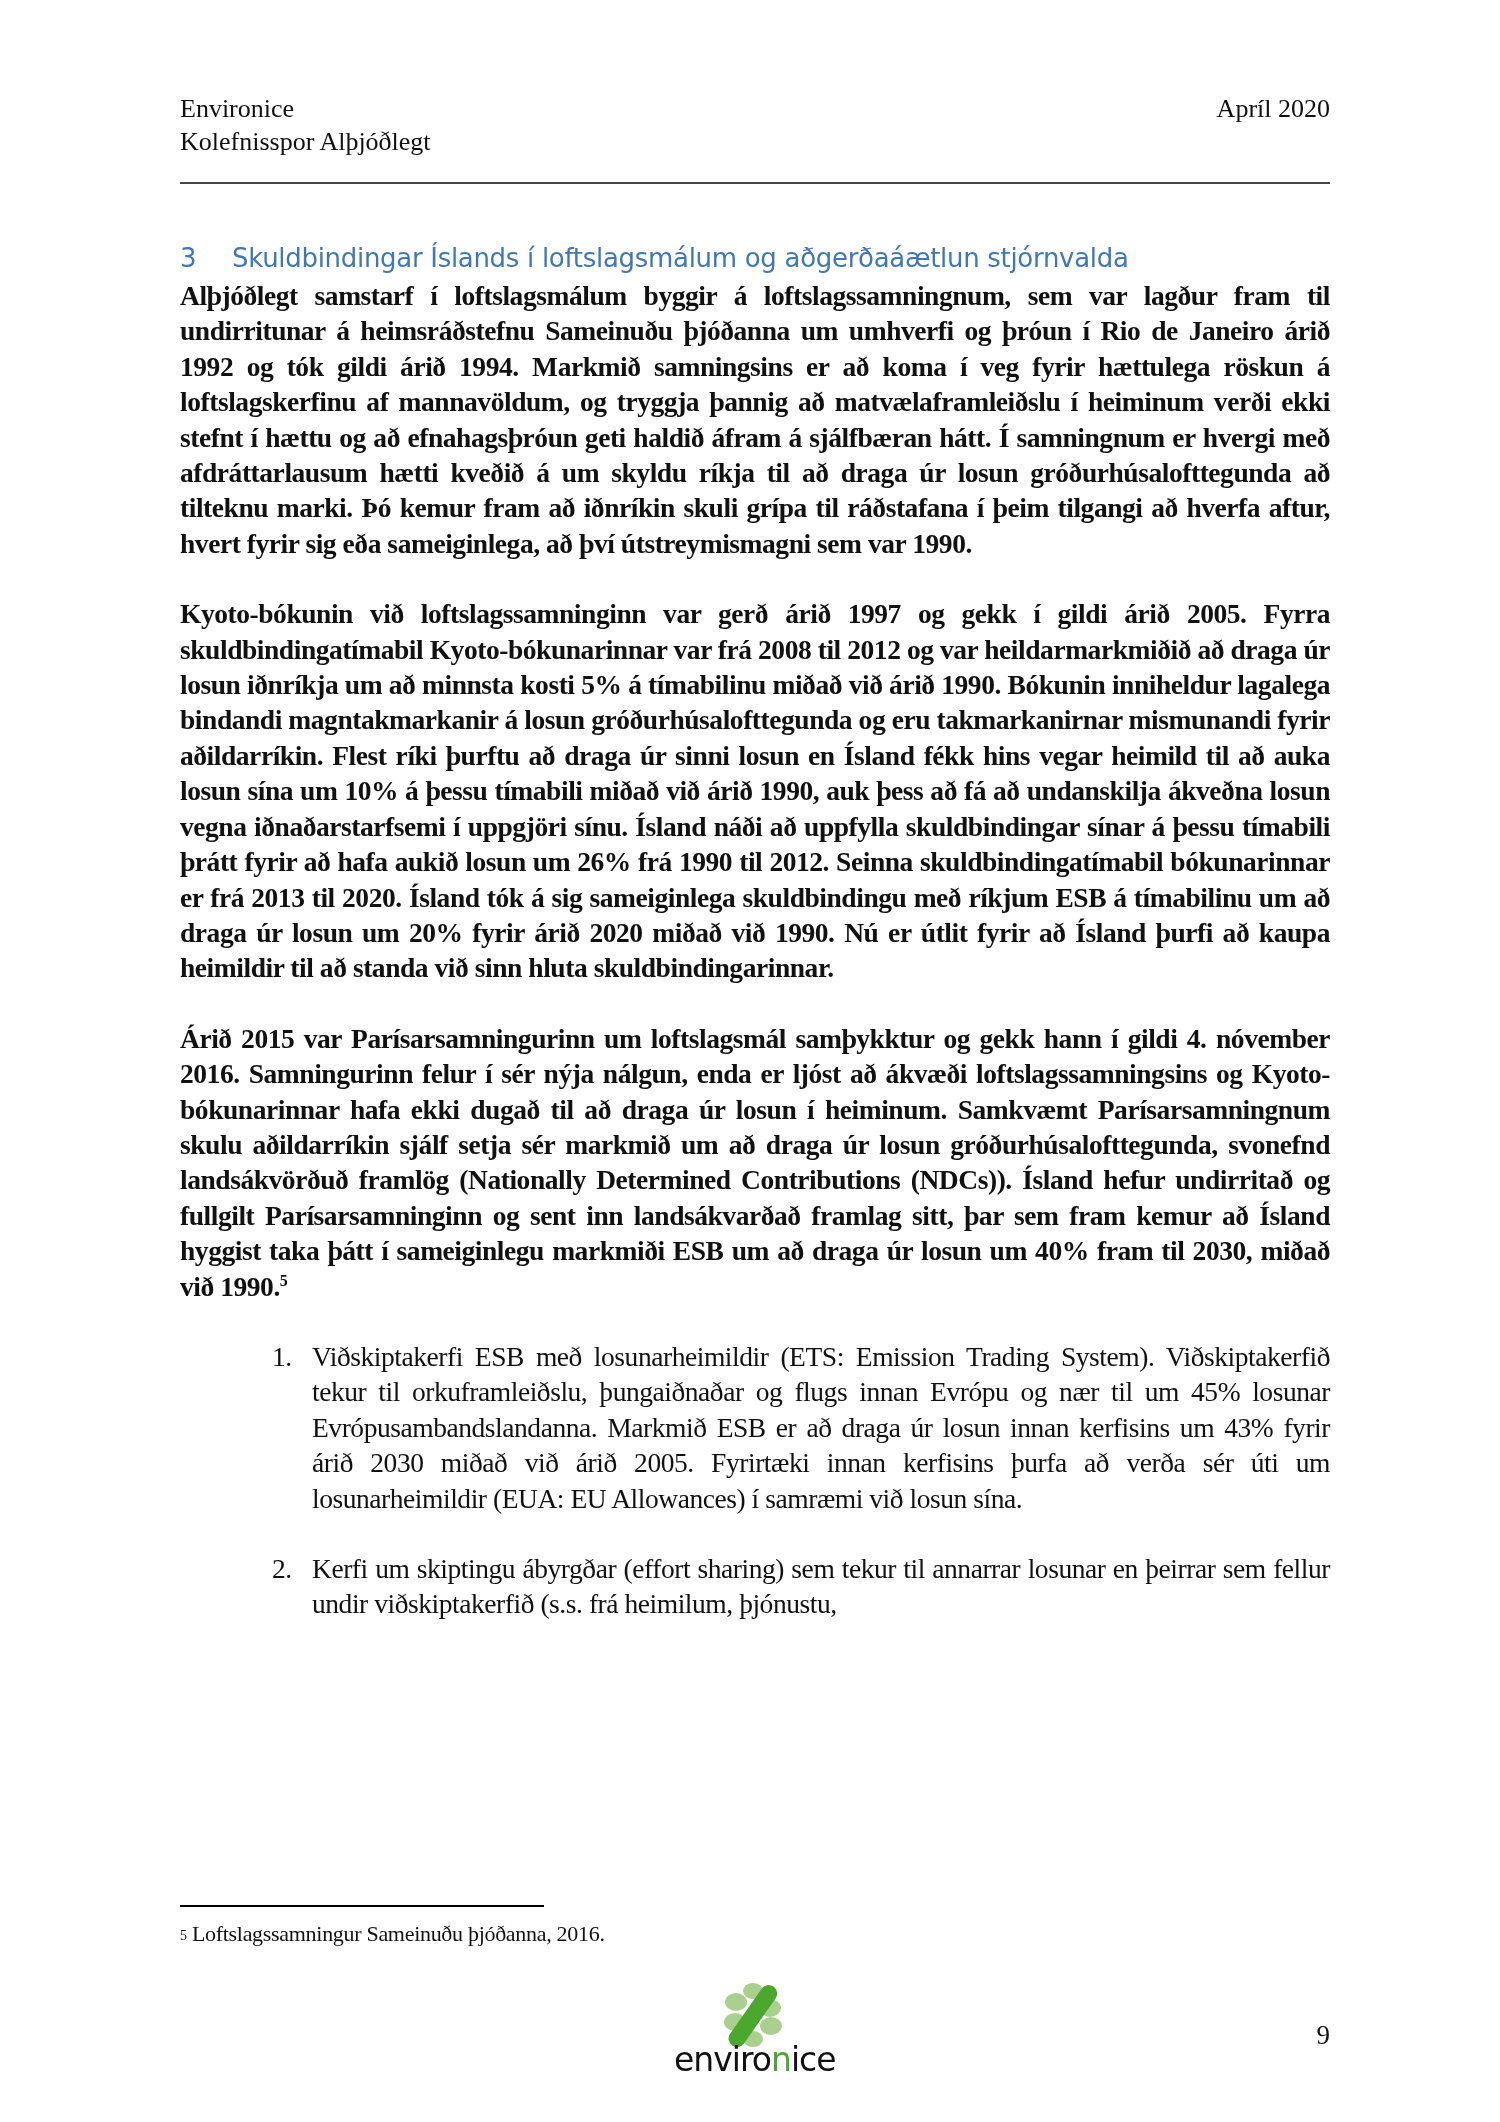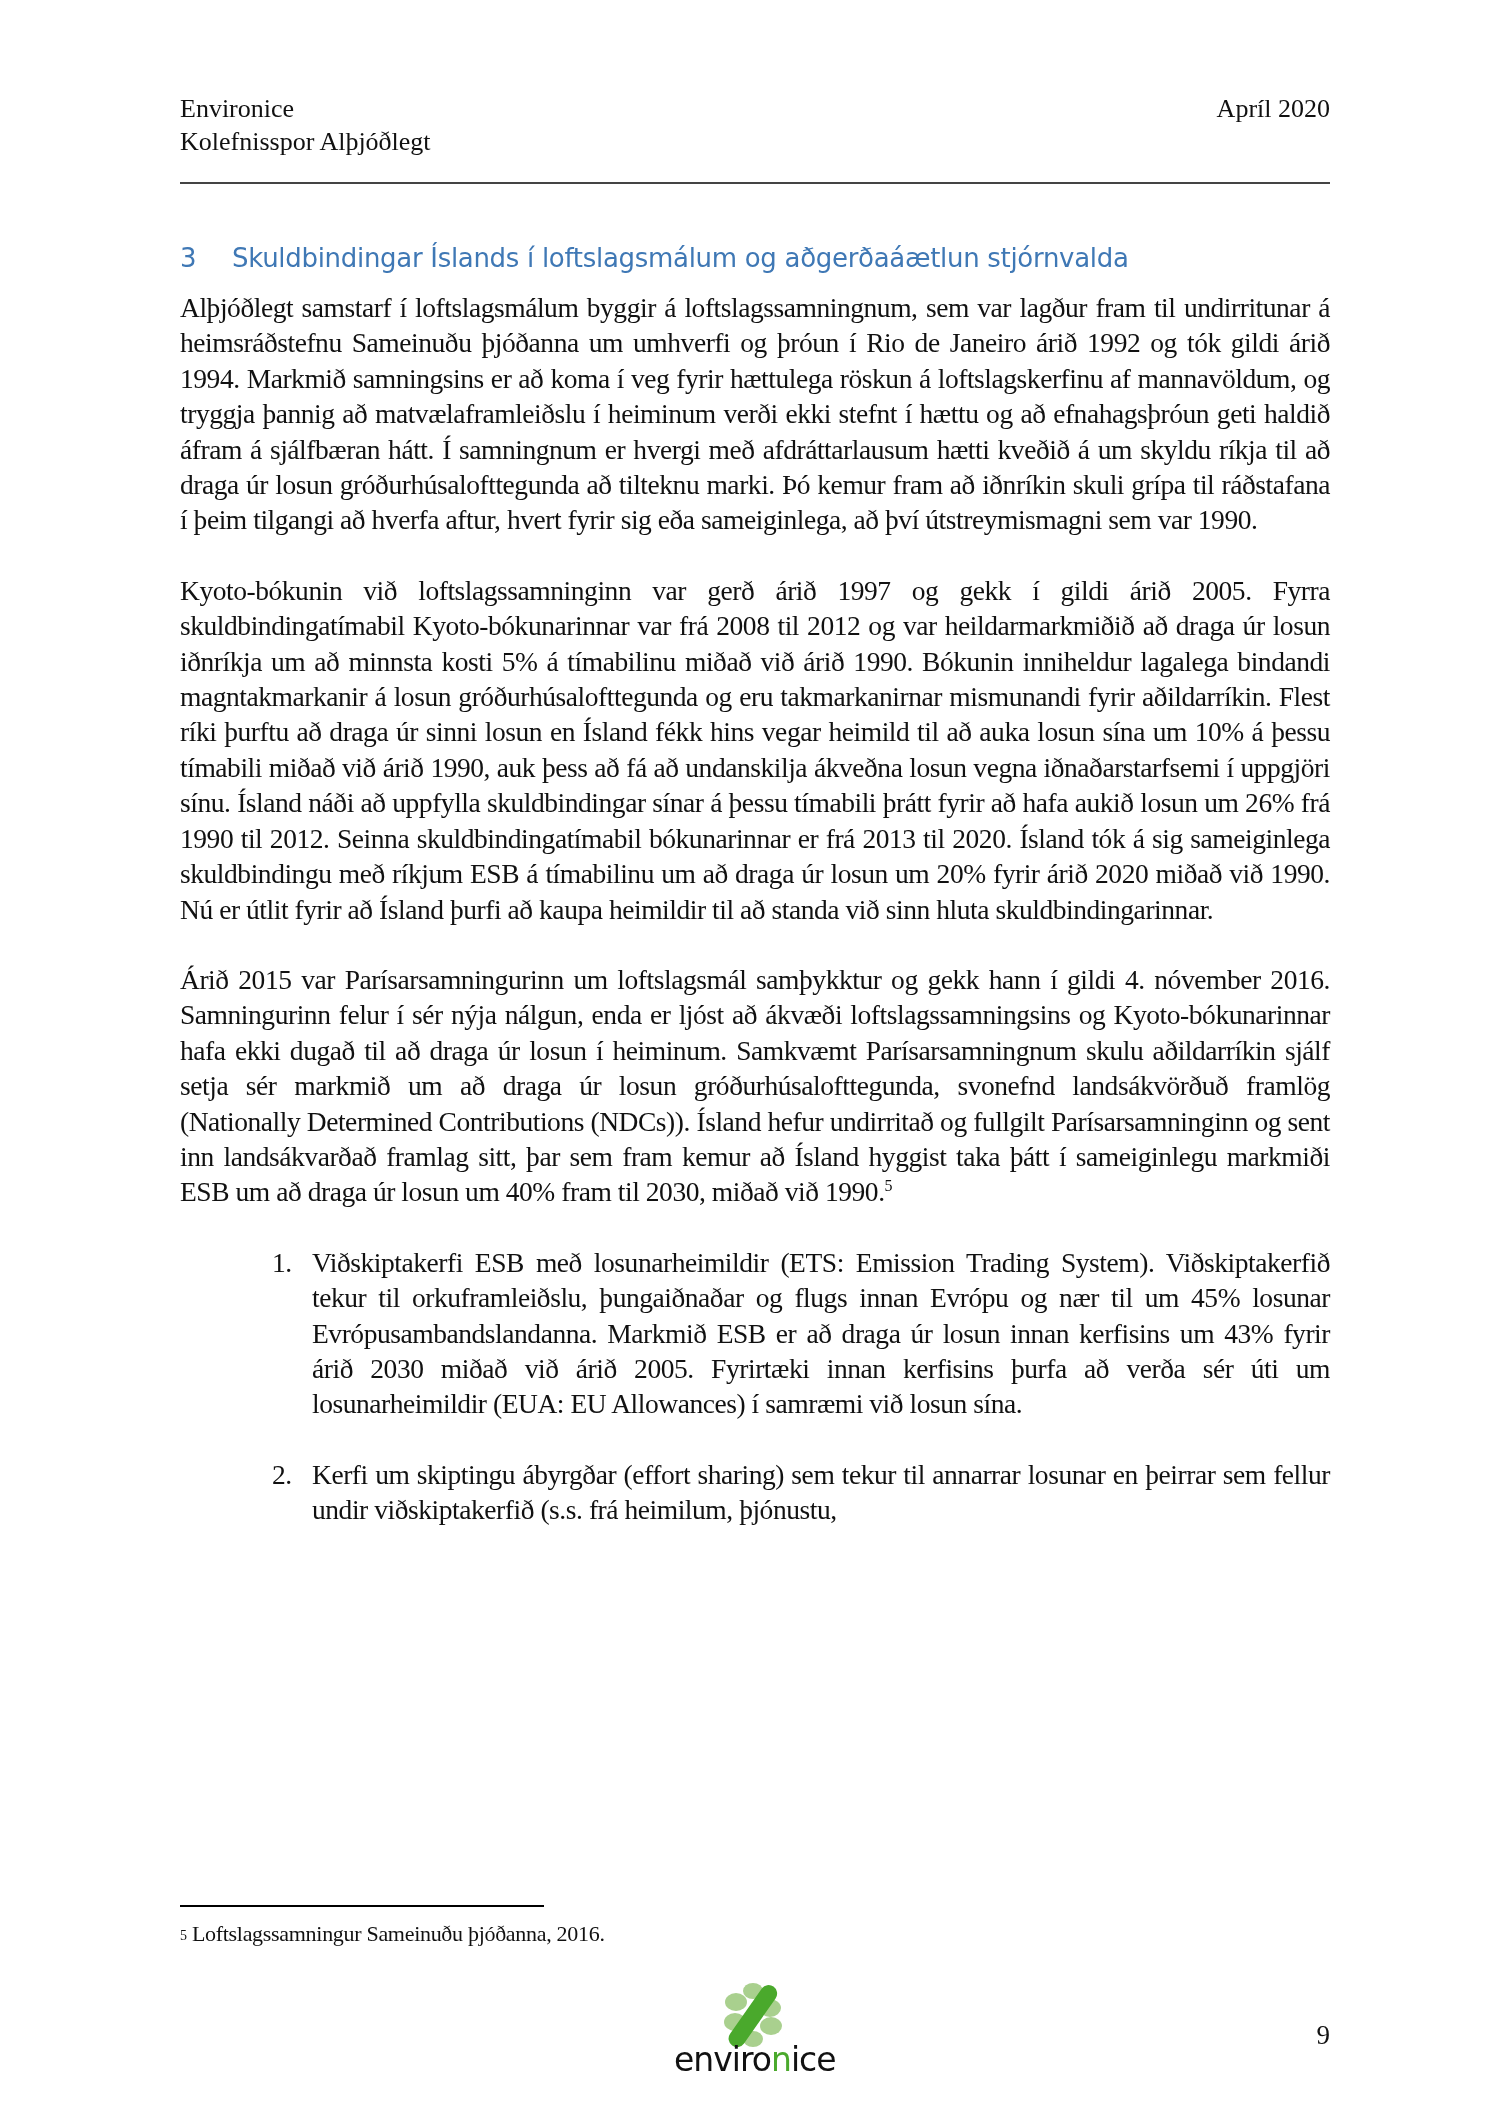--- a/index.html
+++ b/index.html
@@ -6,21 +6,21 @@
   body { width: 1500px; height: 2122px; position: relative; overflow: hidden;
          font-family: "Liberation Serif", "DejaVu Serif", serif; color: #111; }
   .page { position: absolute; left: 0; top: 0; width: 1500px; height: 2122px; }
   .hdr-left { position: absolute; left: 180px; top: 92px; font-size: 26px; line-height: 33px; }
   .hdr-right { position: absolute; right: 170px; top: 92px; font-size: 26px; line-height: 33px; text-align: right; }
   .hdr-rule { position: absolute; left: 180px; width: 1150px; top: 182px; border-top: 2px solid #444; }
   .heading { position: absolute; left: 180px; top: 226px; width: 1170px; font-family: "DejaVu Sans", "Liberation Sans", sans-serif;
              font-size: 26px; color: #3f78b5; font-weight: normal; letter-spacing: -0.3px; white-space: nowrap; }
   .heading .num { display: inline-block; width: 52px; }
   .body { position: absolute; left: 180px; top: 274px; width: 1150px; }
-  p.para { margin: 16px 0 35px 0; font-size: 27.5px; line-height: 35.4px; text-align: justify; letter-spacing: -0.45px; }
+  p.para { margin: 4px 0 35px 0; font-size: 27.5px; line-height: 35.4px; text-align: justify; letter-spacing: -0.45px; font-weight: bold; }
   ol.list { margin: 0; padding: 0; list-style: none; }
   ol.list li { position: relative; padding-left: 132px; margin-bottom: 35px; font-size: 27.5px; line-height: 35.4px; text-align: justify; letter-spacing: -0.45px; }
   ol.list li .marker { position: absolute; left: 92px; top: 0; }
   sup.fn { font-size: 16px; vertical-align: top; line-height: 1; position: relative; top: 4px; }
   .fn-rule { position: absolute; left: 180px; top: 1905px; width: 364px; border-top: 2px solid #000; }
   .footnote { position: absolute; left: 180px; top: 1920px; font-size: 22px; line-height: 28px; letter-spacing: -0.3px; }
   .footnote sup { font-size: 14px; vertical-align: top; position: relative; top: 2px; }
   .logo { position: absolute; left: 666px; top: 1982px; width: 180px; height: 110px; }
   .logo svg { position: absolute; left: 52px; top: 0; }
   .logo .word { position: absolute; left: 8px; top: 58px; font-family: "DejaVu Sans", "Liberation Sans", sans-serif; font-size: 33px; letter-spacing: -1px; color: #111; }

